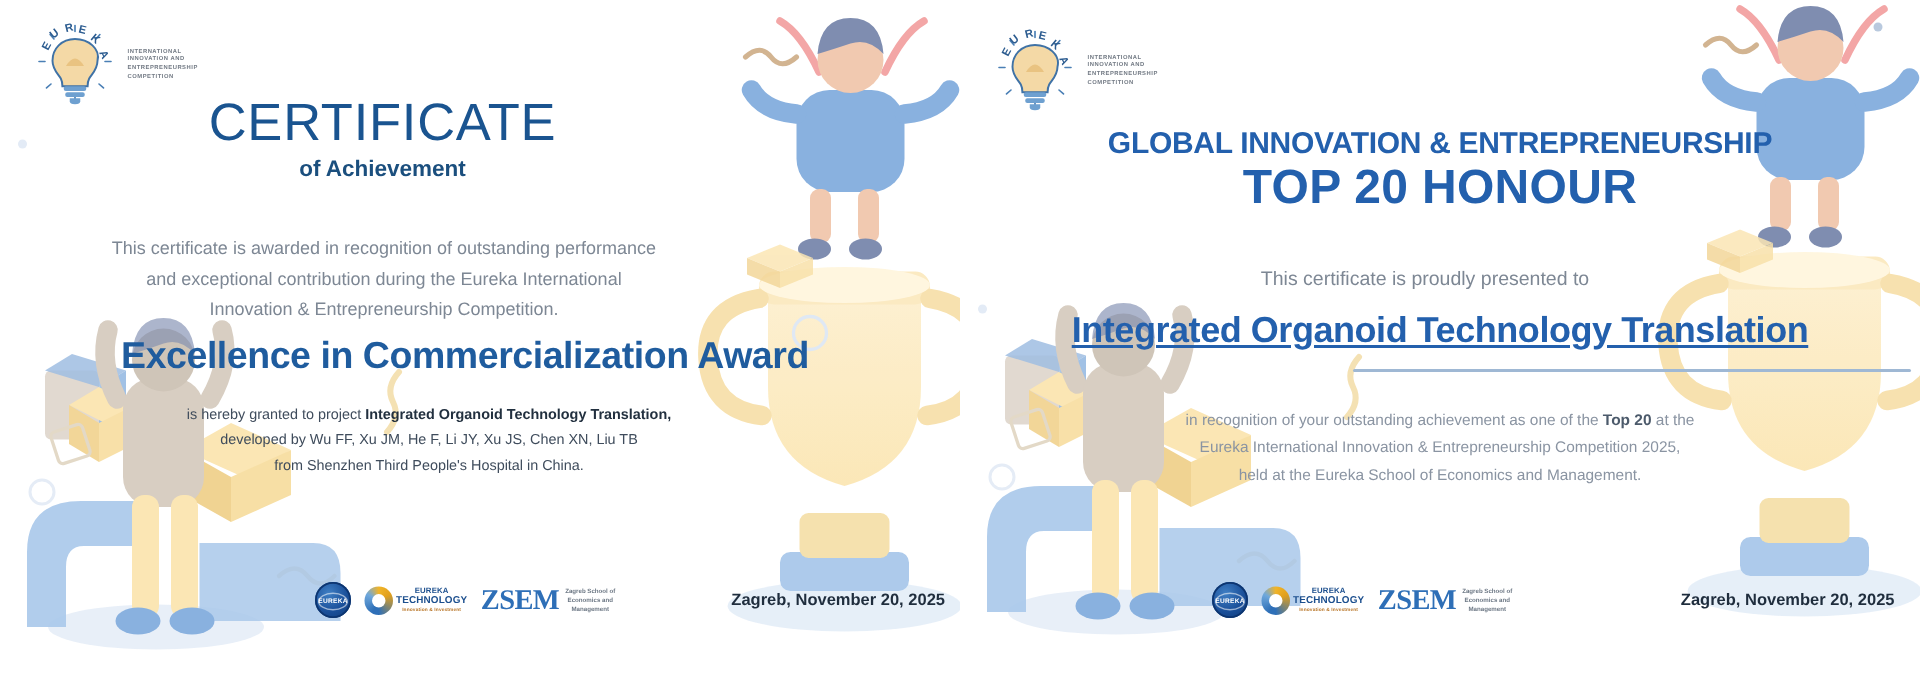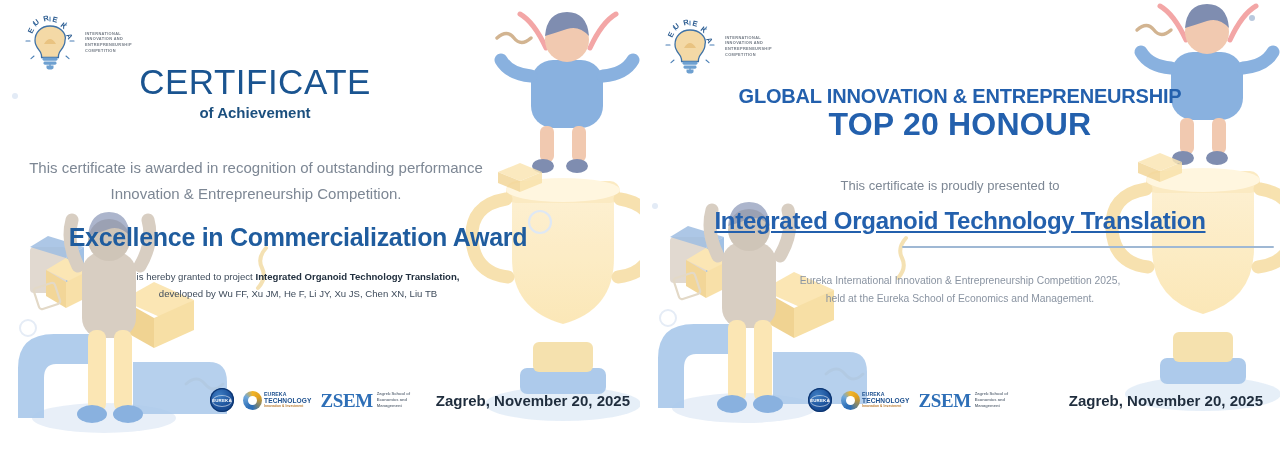--- a/index.html
+++ b/index.html
@@ -23,36 +23,36 @@
   
   .h-cert{font-size:35px;font-weight:normal;letter-spacing:.5px;color:#1a5490;
           text-align:center;line-height:1;}
   .h-sub{font-size:15px;font-weight:bold;color:#1b4f7e;text-align:center;margin-top:5px;}
 
   .h-global{font-size:20px;font-weight:bold;color:#2360ad;text-align:center;
             line-height:1.12;letter-spacing:-.2px;}
   .h-top20{font-size:32px;font-weight:bold;color:#2360ad;text-align:center;
            line-height:1.1;letter-spacing:.2px;}
 
-  .body-txt{font-size:15px;line-height:1.72;color:#7d8794;text-align:center;}
+  .body-txt{font-size:12px;line-height:1.72;color:#7d8794;text-align:center;}
   .body-txt2{font-size:10.3px;line-height:1.78;color:#8a94a2;text-align:center;}
   .body-txt2 b{color:#4c5a6b;font-weight:bold;}
 
   .award-title{font-size:25px;font-weight:bold;color:#1f5c9e;text-align:center;
-               line-height:1.05;letter-spacing:-.3px;white-space:nowrap;}
+               line-height:1.05;letter-spacing:-.3px;white-space:nowrap;padding-left:12px;}
   .project-title{font-size:24px;font-weight:bold;color:#2360ad;text-align:center;
                  line-height:1.05;letter-spacing:-.3px;white-space:nowrap;}
 
   .grant-txt{font-size:9.6px;line-height:1.78;color:#3f4c5c;text-align:center;}
   .grant-txt b{font-weight:bold;color:#22303f;}
 
   .rule{height:2px;background:#9fb8d4;border-radius:2px;}
 
   
-  .footer{position:absolute;display:flex;align-items:center;}
+  .footer{position:absolute;display:flex;align-items:center;text-align:center;}
   .logos{display:flex;align-items:center;gap:9px;}
   .eureka-seal{width:24px;height:24px;border-radius:50%;
      background:radial-gradient(circle at 38% 32%,#3f7fc4 0%,#1a4f99 55%,#103a77 100%);
      position:relative;display:flex;align-items:center;justify-content:center;
      box-shadow:0 0 0 1.2px #0d3570 inset;}
   .eureka-seal span{font-size:4.4px;font-weight:bold;color:#fff;letter-spacing:.2px;}
   .eureka-seal:before{content:"";position:absolute;left:2px;right:2px;top:7px;height:10px;
      border-radius:50%;border:1px solid rgba(255,255,255,.55);}
 
   .tech-logo{display:flex;align-items:center;gap:2px;}
@@ -67,21 +67,21 @@
   .tech-l2{font-size:6.6px;font-weight:bold;color:#1c4f8e;letter-spacing:.1px;
            line-height:1;white-space:nowrap;}
   .tech-l3{font-size:3.2px;font-weight:bold;color:#b9772a;letter-spacing:.1px;
            line-height:1;white-space:nowrap;}
 
   .zsem{display:flex;align-items:center;gap:4px;}
   .zsem-word{font-family:"Liberation Serif",serif;font-size:19px;font-weight:bold;
              color:#2e6fb7;letter-spacing:-.4px;line-height:1;}
   .zsem-sub{font-size:4.1px;line-height:1.45;color:#6d7885;white-space:nowrap;font-weight:600;}
 
-  .place-date{font-size:15px;font-weight:bold;color:#1f2d3d;white-space:nowrap;}
+  .place-date{font-size:11px;font-weight:bold;color:#1f2d3d;white-space:nowrap;}
 </style>
 </head>
 <body>
 
 <div class="stage">
 
   <div class="cert left">
 
     <div class="art">
       <svg width="640" height="449" viewBox="0 0 640 449" xmlns="http://www.w3.org/2000/svg">
@@ -193,28 +193,30 @@
       </div>
     </div>
 
     <div style="position:absolute;left:0;top:64px;width:510px;">
       <div class="h-cert">CERTIFICATE</div>
       <div class="h-sub">of Achievement</div>
     </div>
 
     <div class="body-txt" style="position:absolute;left:0;top:155px;width:512px;">
       <div>This certificate is awarded in recognition of outstanding performance</div>
+      <div>and exceptional contribution during the Eureka International</div>
       <div>Innovation &amp; Entrepreneurship Competition.</div>
     </div>
 
     <div class="award-title" style="position:absolute;left:0;top:224px;width:596px;">Excellence in Commercialization Award</div>
 
-    <div class="grant-txt" style="position:absolute;left:12px;top:268px;width:572px;">
+    <div class="grant-txt" style="position:absolute;left:0;top:268px;width:572px;">
       <div><span>is hereby granted to project </span><b>Integrated Organoid Technology Translation,</b></div>
       <div>developed by Wu FF, Xu JM, He F, Li JY, Xu JS, Chen XN, Liu TB</div>
+      <div>from Shenzhen Third People's Hospital in China.</div>
     </div>
 
     <div class="footer" style="left:210px;top:388px;width:420px;justify-content:space-between;">
       <div class="logos">
         <div class="eureka-seal">
           <span>EUREKA</span>
         </div>
         <div class="tech-logo">
           <div class="tech-mark"></div>
           <div class="tech-words">
@@ -348,20 +350,21 @@
       <div class="h-top20">TOP 20 HONOUR</div>
     </div>
 
     <div class="body-txt" style="position:absolute;left:0;top:175px;width:620px;font-size:13px;">This certificate is proudly presented to</div>
 
     <div class="project-title" style="position:absolute;left:0;top:208px;width:640px;text-decoration:underline;">Integrated Organoid Technology Translation</div>
 
     <div class="rule" style="position:absolute;left:262px;top:246px;width:372px;"></div>
 
     <div class="body-txt2" style="position:absolute;left:0;top:272px;width:640px;">
+      <div><span>in recognition of your outstanding achievement as one of the </span><b>Top 20</b><span> at the</span></div>
       <div>Eureka International Innovation &amp; Entrepreneurship Competition 2025,</div>
       <div>held at the Eureka School of Economics and Management.</div>
     </div>
 
     <div class="footer" style="left:168px;top:388px;width:455px;justify-content:space-between;">
       <div class="logos">
         <div class="eureka-seal">
           <span>EUREKA</span>
         </div>
         <div class="tech-logo">

